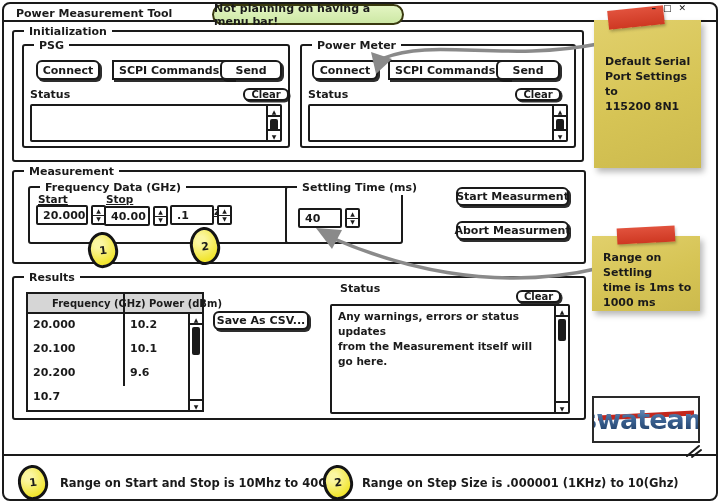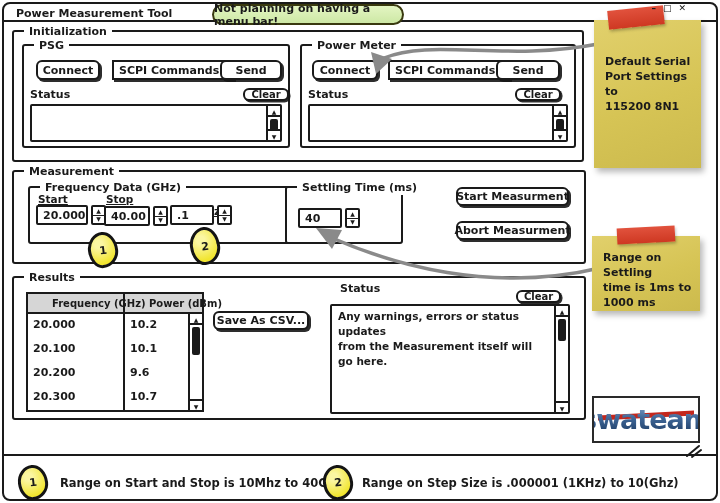--- a/index.html
+++ b/index.html
@@ -229,21 +229,20 @@
     </div>
     <div class="rt-row">
       <div class="rt-c1">20.100</div>
       <div class="rt-c2">10.1</div>
     </div>
     <div class="rt-row">
       <div class="rt-c1">20.200</div>
       <div class="rt-c2">9.6</div>
     </div>
     <div class="rt-row">
-      <div class="rt-c1">20.300</div>
       <div class="rt-c2">10.7</div>
     </div>
     <div class="rt-scroll">
       <div class="sb-up">▲</div>
       <div class="sb-thumb" style="top:13px; height:28px;"></div>
       <div class="sb-dn">▼</div>
     </div>
   </div>
 
   <div class="btn" style="left:213px; top:311px; width:96px; height:19px;">Save As CSV...</div>

